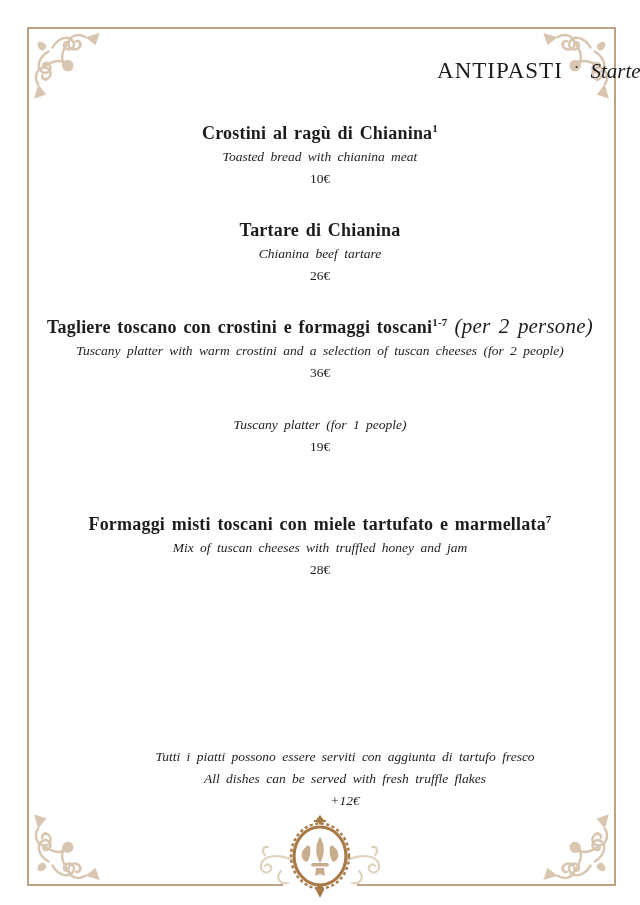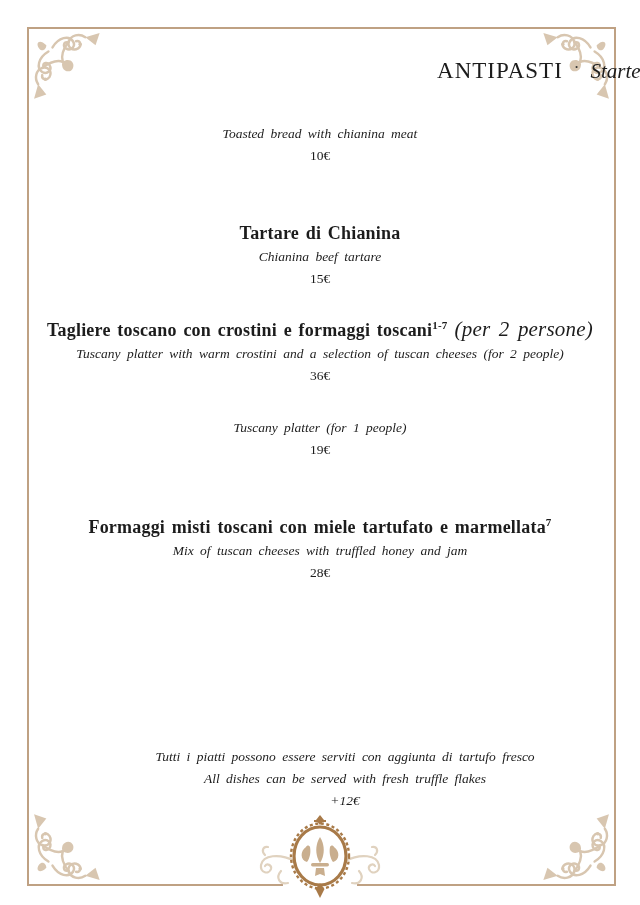--- a/index.html
+++ b/index.html
@@ -91,28 +91,29 @@
   </svg>
 
 <header class="menu-header">
   <span class="title">ANTIPASTI</span><span class="sep">·</span><span class="subtitle">Starters</span>
 </header>
 
 <section class="items">
 
 
   <div class="item">
+    <div class="item-name"><span>Crostini al ragù di Chianina</span><sup>1</sup><span class="suffix"></span></div>
     <div class="item-desc">Toasted bread with chianina meat</div>
     <div class="item-price">10€</div>
   </div>
 
   <div class="item">
     <div class="item-name"><span>Tartare di Chianina</span><sup></sup><span class="suffix"></span></div>
     <div class="item-desc">Chianina beef tartare</div>
-    <div class="item-price">15€</div>
+    <div class="item-price">26€</div>
   </div>
 
   <div class="item">
     <div class="item-name"><span>Tagliere toscano con crostini e formaggi toscani</span><sup>1-7</sup><span class="suffix">(per 2 persone)</span></div>
     <div class="item-desc">Tuscany platter with warm crostini and a selection of tuscan cheeses (for 2 people)</div>
     <div class="item-price">36€</div>
   </div>
 
   <div class="item">
     <div class="item-desc">Tuscany platter (for 1 people)</div>

